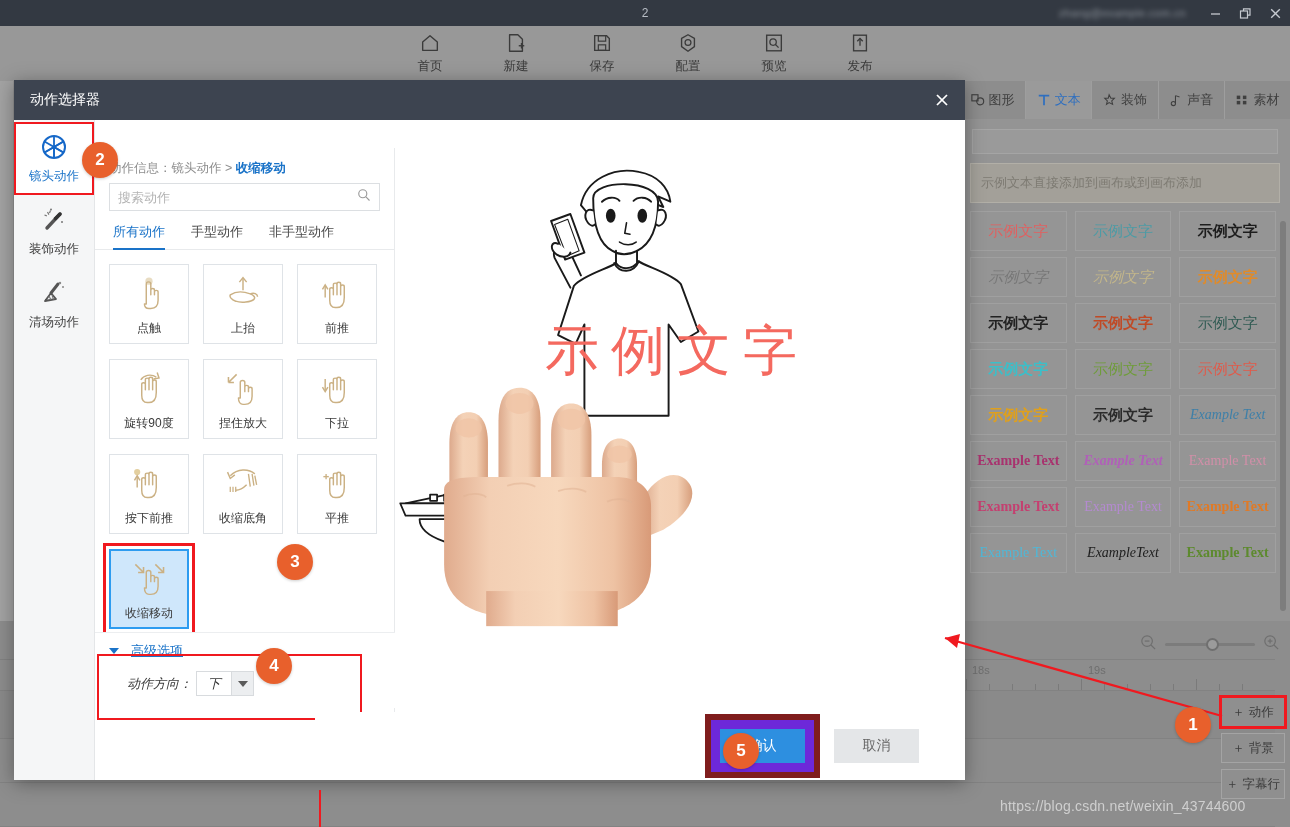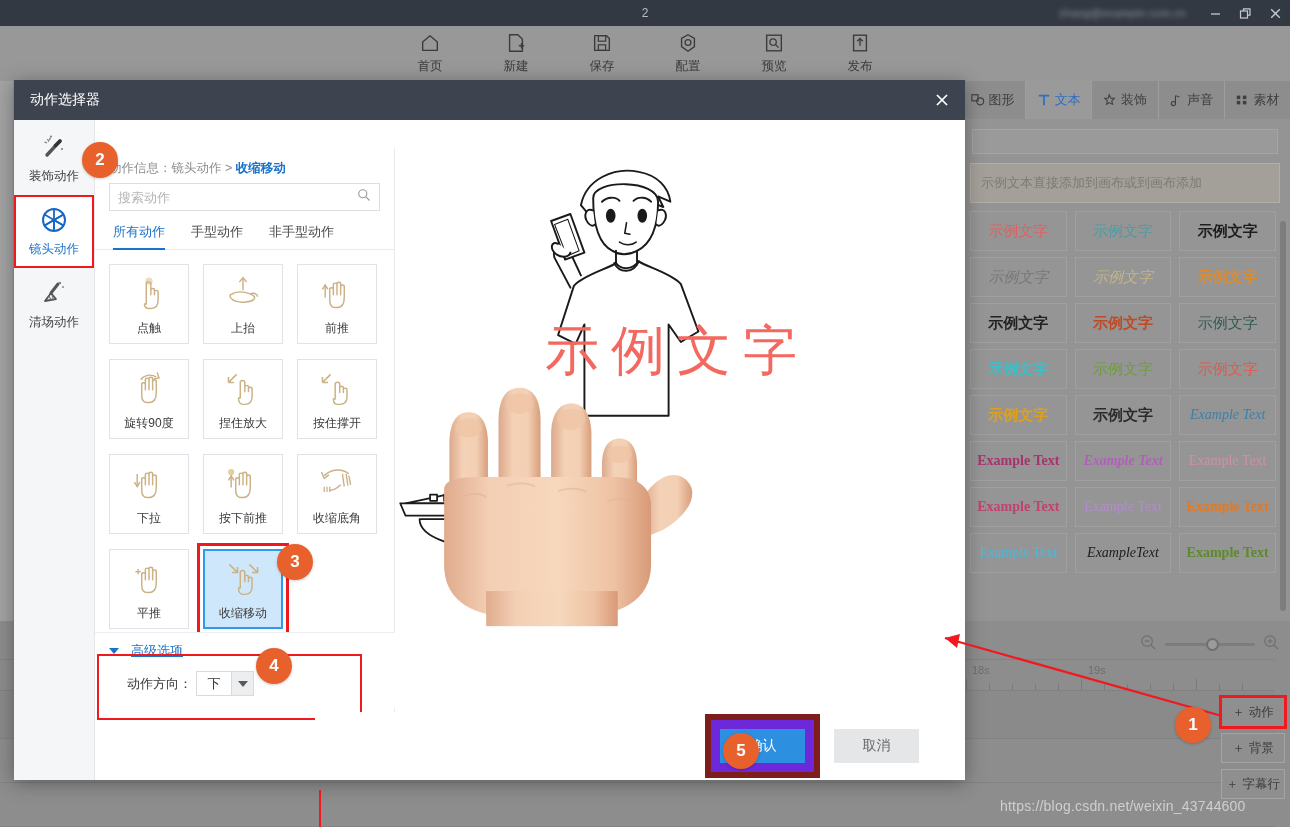--- a/index.html
+++ b/index.html
@@ -189,21 +189,21 @@
   .adv-panel {
     position: absolute; left: 0; bottom: 72px; width: 300px;
     border-top: 1px solid #eceef0; padding: 9px 0 12px 14px; background: #fff;
   }
   .adv-head { display: flex; align-items: center; gap: 12px; font-size: 13px; color: #1a73c8; }
   .adv-head .caret {
     width: 0; height: 0; border-left: 5px solid transparent; border-right: 5px solid transparent;
     border-top: 6px solid #1a73c8;
   }
   .adv-head .t { text-decoration: underline; }
-  .adv-row { display: flex; align-items: center; gap: 4px; margin-top: 11px; padding-left: 18px; }
+  .adv-row { display: flex; align-items: center; gap: 4px; margin-top: 11px; padding-left: 18px; font-style: italic; }
   .adv-row .lb { font-size: 13px; color: #3b3b3b; }
   .select {
     display: flex; width: 58px; height: 25px; border: 1px solid #d8dbde; background: #fff;
   }
   .select .val { flex: 1; display: flex; align-items: center; justify-content: center; font-size: 13px; color: #333; }
   .select .arw {
     width: 22px; background: #eceef0; border-left: 1px solid #d8dbde;
     display: flex; align-items: center; justify-content: center;
   }
   .select .arw i {
@@ -538,43 +538,43 @@
         <svg width="14" height="14" viewBox="0 0 14 14">
           <line x1="2" y1="2" x2="12" y2="12" stroke="#fff" stroke-width="1.7"></line>
           <line x1="12" y1="2" x2="2" y2="12" stroke="#fff" stroke-width="1.7"></line>
         </svg>
       </span>
     </div>
 
     <div class="dlg-body">
 
       <div class="dlg-nav">
-        <div class="nav-item">
-          <svg width="28" height="28" viewBox="0 0 28 28">
-            <line x1="7" y1="22" x2="20" y2="8" stroke="#555" stroke-width="3.4" stroke-linecap="round"></line>
-            <line x1="15.5" y1="12.5" x2="20" y2="8" stroke="#333" stroke-width="3.4" stroke-linecap="round"></line>
-            <path d="M7.5 6 l1.4 2.6 M10.5 4.5 l-1 2.4 M4.5 9 l2.3 .9" stroke="#777" stroke-width="1.2"></path>
-            <circle cx="22" cy="16" r="1" fill="#777"></circle>
-              <circle cx="11" cy="3.5" r="1" fill="#777"></circle>
-          </svg>
-          <span>装饰动作</span>
-        </div>
         <div class="nav-item active hl">
           <svg width="28" height="28" viewBox="0 0 28 28">
             <circle cx="14" cy="14" r="11" fill="none" stroke="#1668c8" stroke-width="2"></circle>
             <path d="M14 3 L14 14 L23.5 8.5" fill="none" stroke="#1668c8" stroke-width="1.8"></path>
             <path d="M23.5 8.5 L14 14 L23.5 19.5" fill="none" stroke="#1668c8" stroke-width="1.8"></path>
             <path d="M23.5 19.5 L14 14 L14 25" fill="none" stroke="#1668c8" stroke-width="1.8"></path>
             <path d="M14 25 L14 14 L4.5 19.5" fill="none" stroke="#1668c8" stroke-width="1.8"></path>
             <path d="M4.5 19.5 L14 14 L4.5 8.5" fill="none" stroke="#1668c8" stroke-width="1.8"></path>
           </svg>
           <span>镜头动作</span>
         </div>
         <div class="nav-item">
           <svg width="28" height="28" viewBox="0 0 28 28">
+            <line x1="7" y1="22" x2="20" y2="8" stroke="#555" stroke-width="3.4" stroke-linecap="round"></line>
+            <line x1="15.5" y1="12.5" x2="20" y2="8" stroke="#333" stroke-width="3.4" stroke-linecap="round"></line>
+            <path d="M7.5 6 l1.4 2.6 M10.5 4.5 l-1 2.4 M4.5 9 l2.3 .9" stroke="#777" stroke-width="1.2"></path>
+            <circle cx="22" cy="16" r="1" fill="#777"></circle>
+              <circle cx="11" cy="3.5" r="1" fill="#777"></circle>
+          </svg>
+          <span>装饰动作</span>
+        </div>
+        <div class="nav-item">
+          <svg width="28" height="28" viewBox="0 0 28 28">
             <path d="M18 5 L11 14" stroke="#555" stroke-width="3" stroke-linecap="round"></path>
             <path d="M11 14 L5 22 L16 20 Z" fill="none" stroke="#555" stroke-width="1.8" stroke-linejoin="round"></path>
             <path d="M9 17 L11 21 M12 16 L13.5 20.5" stroke="#777" stroke-width="1.1"></path>
             <circle cx="20" cy="4" r="1.2" fill="#888"></circle>
               <circle cx="23" cy="8" r="1" fill="#888"></circle>
           </svg>
           <span>清场动作</span>
         </div>
       </div>
 
@@ -634,27 +634,20 @@
                   <path d="M14 30 L14 18 C14 15.5 18 15.5 18 18 L18 24 L18 13 C18 10.5 22 10.5 22 13 L22 24 L22 12 C22 9.5 26 9.5 26 12 L26 24 L26 15 C26 12.5 30 12.5 30 15 L30 27 C30 34 27 38 22 38 L20 38 C16 38 14 35 14 30 Z" fill="none" stroke="#cbb184" stroke-width="1.6" stroke-linejoin="round"></path>
                 </svg></span>
               <span class="cap">旋转90度</span>
             </div>
             <div class="act-cell">
               <span><svg width="40" height="42" viewBox="0 0 44 44">
         <path d="M6 16 L15 7 M6 16 L6 10 M6 16 L12 16" fill="none" stroke="#cbb184" stroke-width="1.7"></path>
         <path d="M19 33 L19 16 C19 13 24 13 24 16 L24 26 L24 21 C24 18.5 28 18.5 28 21 L28 26 L28 23 C28 20.5 32 20.5 32 23 L32 31 C32 37 29 40 24 40 L22 40 C19 40 17 37 17 33 Z" fill="none" stroke="#cbb184" stroke-width="1.6" stroke-linejoin="round"></path>
                 </svg></span>
               <span class="cap">捏住放大</span>
-            </div>
-            <div class="act-cell">
-              <span><svg width="40" height="42" viewBox="0 0 44 44">
-        <path d="M6 16 L15 7 M6 16 L6 10 M6 16 L12 16" fill="none" stroke="#cbb184" stroke-width="1.7"></path>
-        <path d="M20 34 L20 18 C20 15 25 15 25 18 L25 27 L25 22 C25 19.5 29 19.5 29 22 L29 27 L29 24 C29 21.5 33 21.5 33 24 L33 32 C33 38 30 40 25 40 L23 40 C20 40 18 38 18 34 Z" fill="none" stroke="#cbb184" stroke-width="1.6" stroke-linejoin="round"></path>
-                </svg></span>
-              <span class="cap">按住撑开</span>
             </div>
             <div class="act-cell">
               <span><svg width="40" height="42" viewBox="0 0 44 44">
                   <line x1="9" y1="12" x2="9" y2="25" stroke="#cbb184" stroke-width="1.6"></line>
                <path d="M6 21 L9 26 L12 21" fill="none" stroke="#cbb184" stroke-width="1.6"></path>
                   <path d="M14 30 L14 18 C14 15.5 18 15.5 18 18 L18 24 L18 13 C18 10.5 22 10.5 22 13 L22 24 L22 12 C22 9.5 26 9.5 26 12 L26 24 L26 15 C26 12.5 30 12.5 30 15 L30 27 C30 34 27 38 22 38 L20 38 C16 38 14 35 14 30 Z" fill="none" stroke="#cbb184" stroke-width="1.6" stroke-linejoin="round"></path>
                 </svg></span>
               <span class="cap">下拉</span>
             </div>
             <div class="act-cell">

